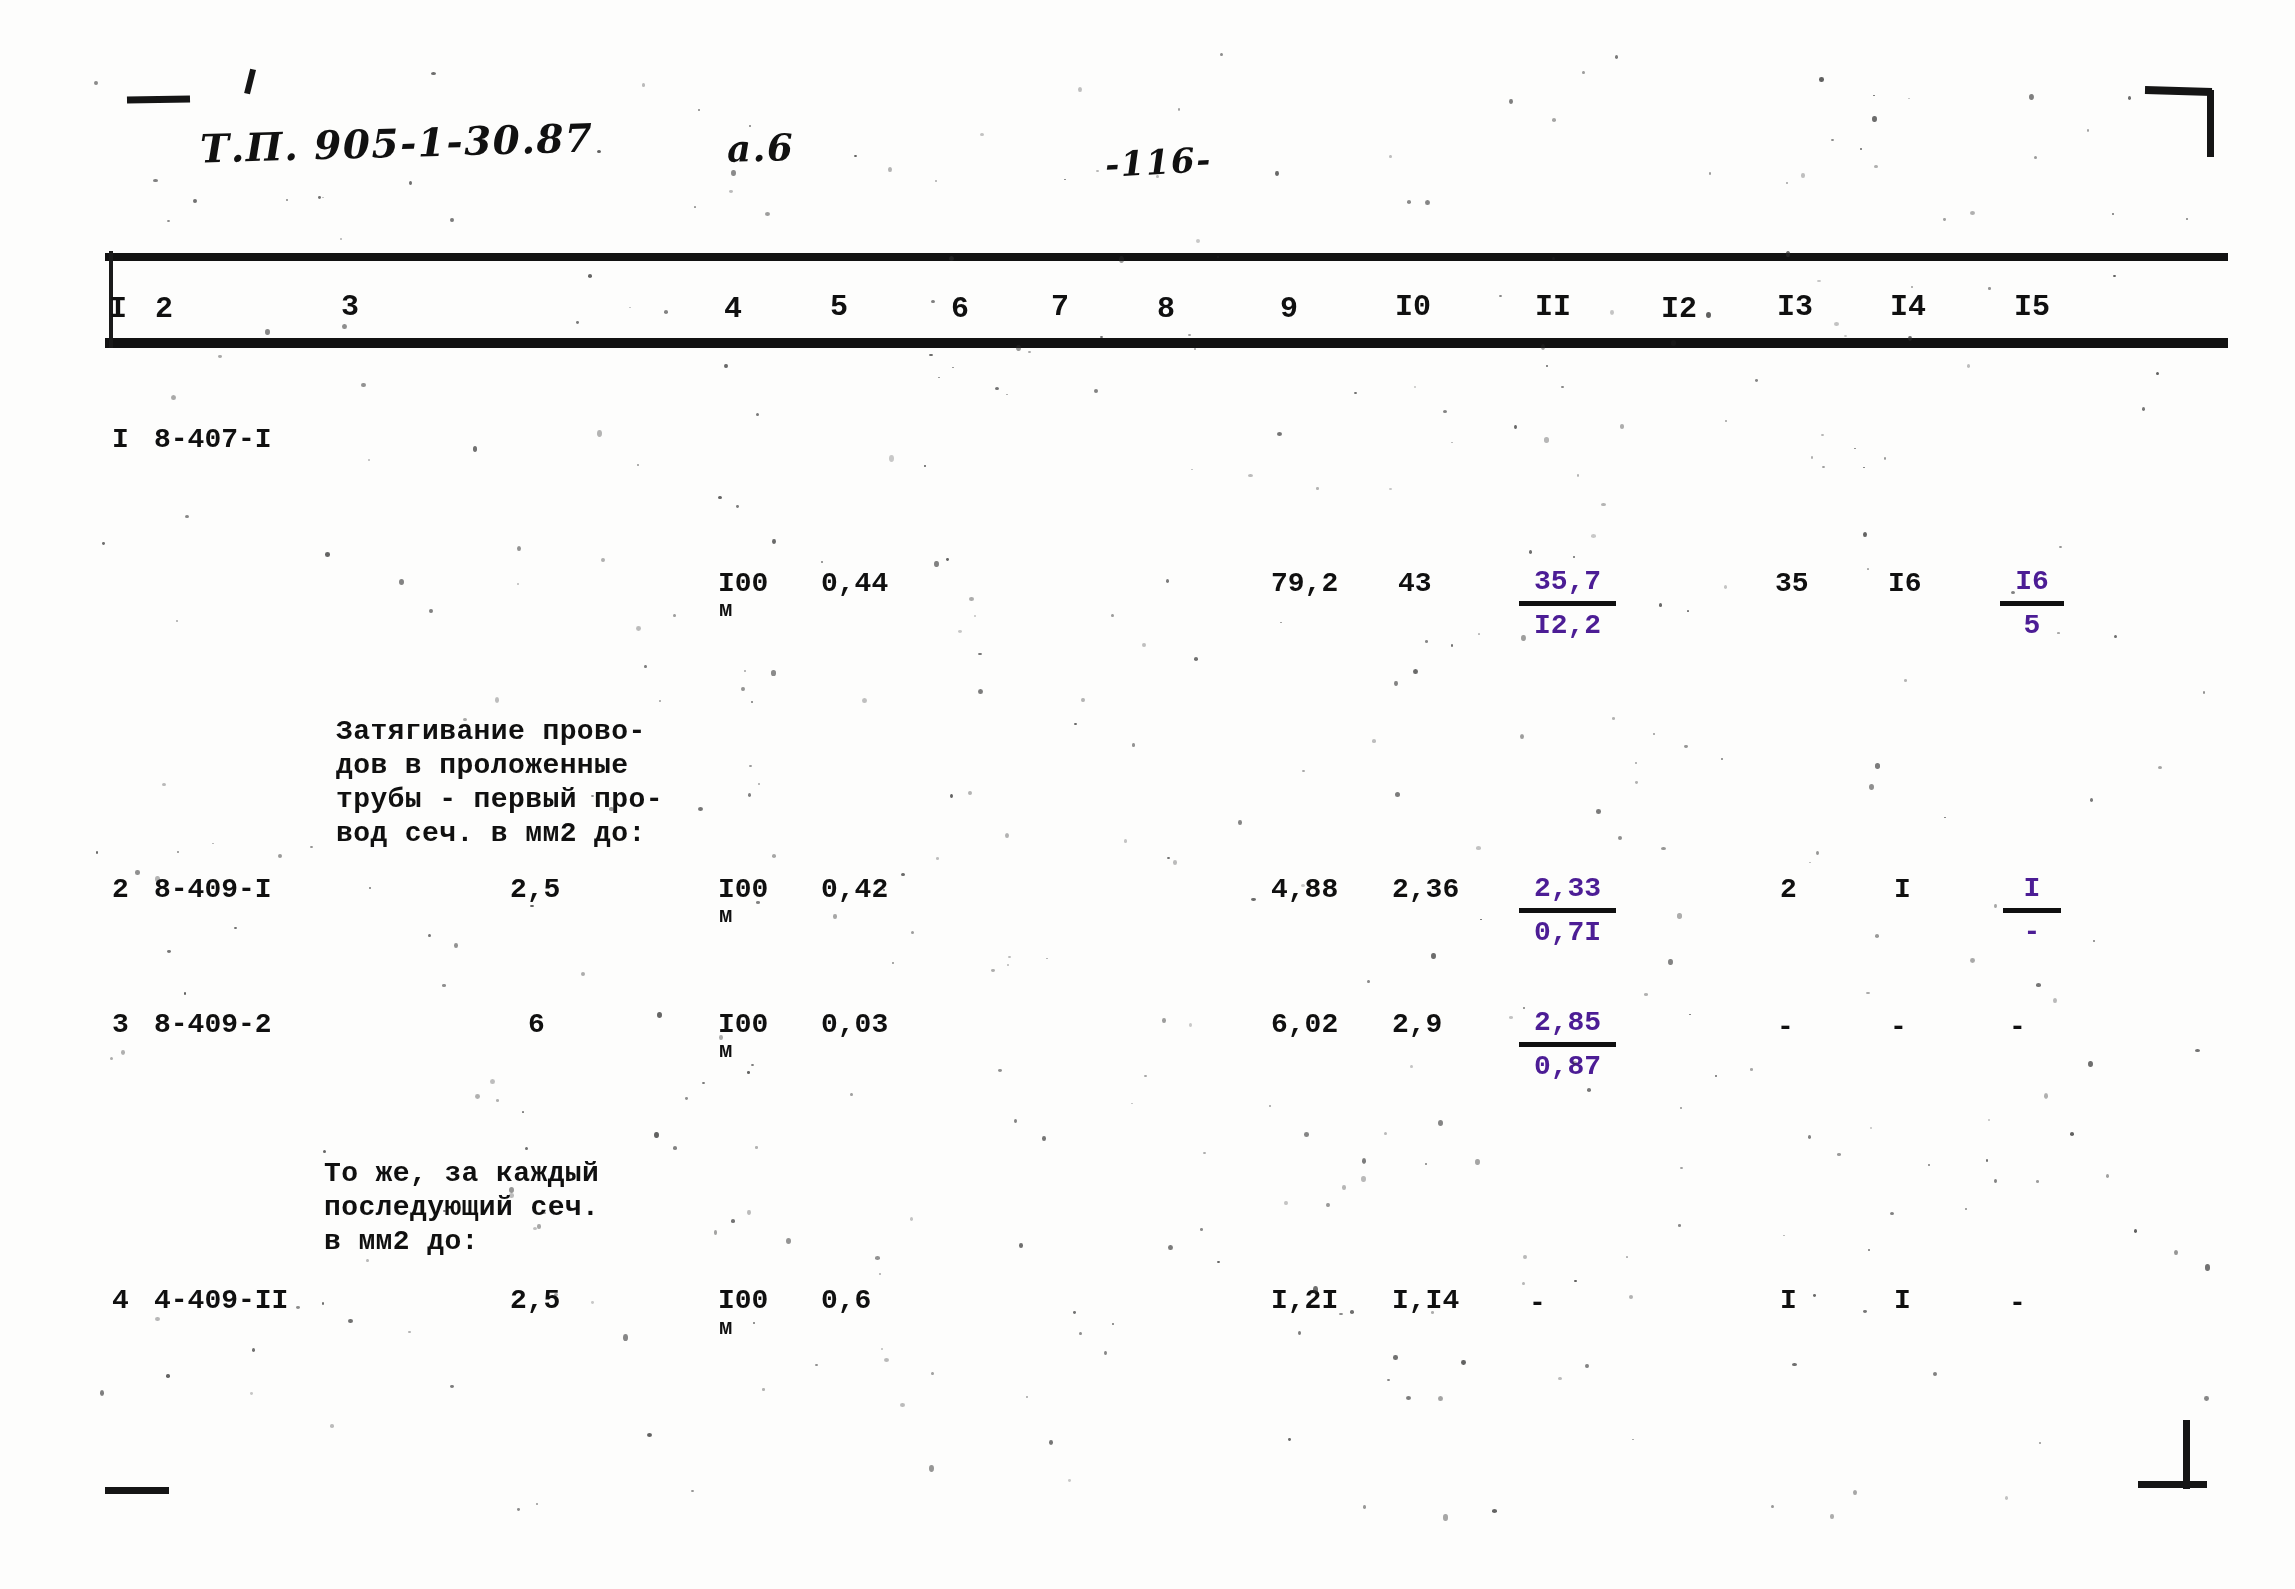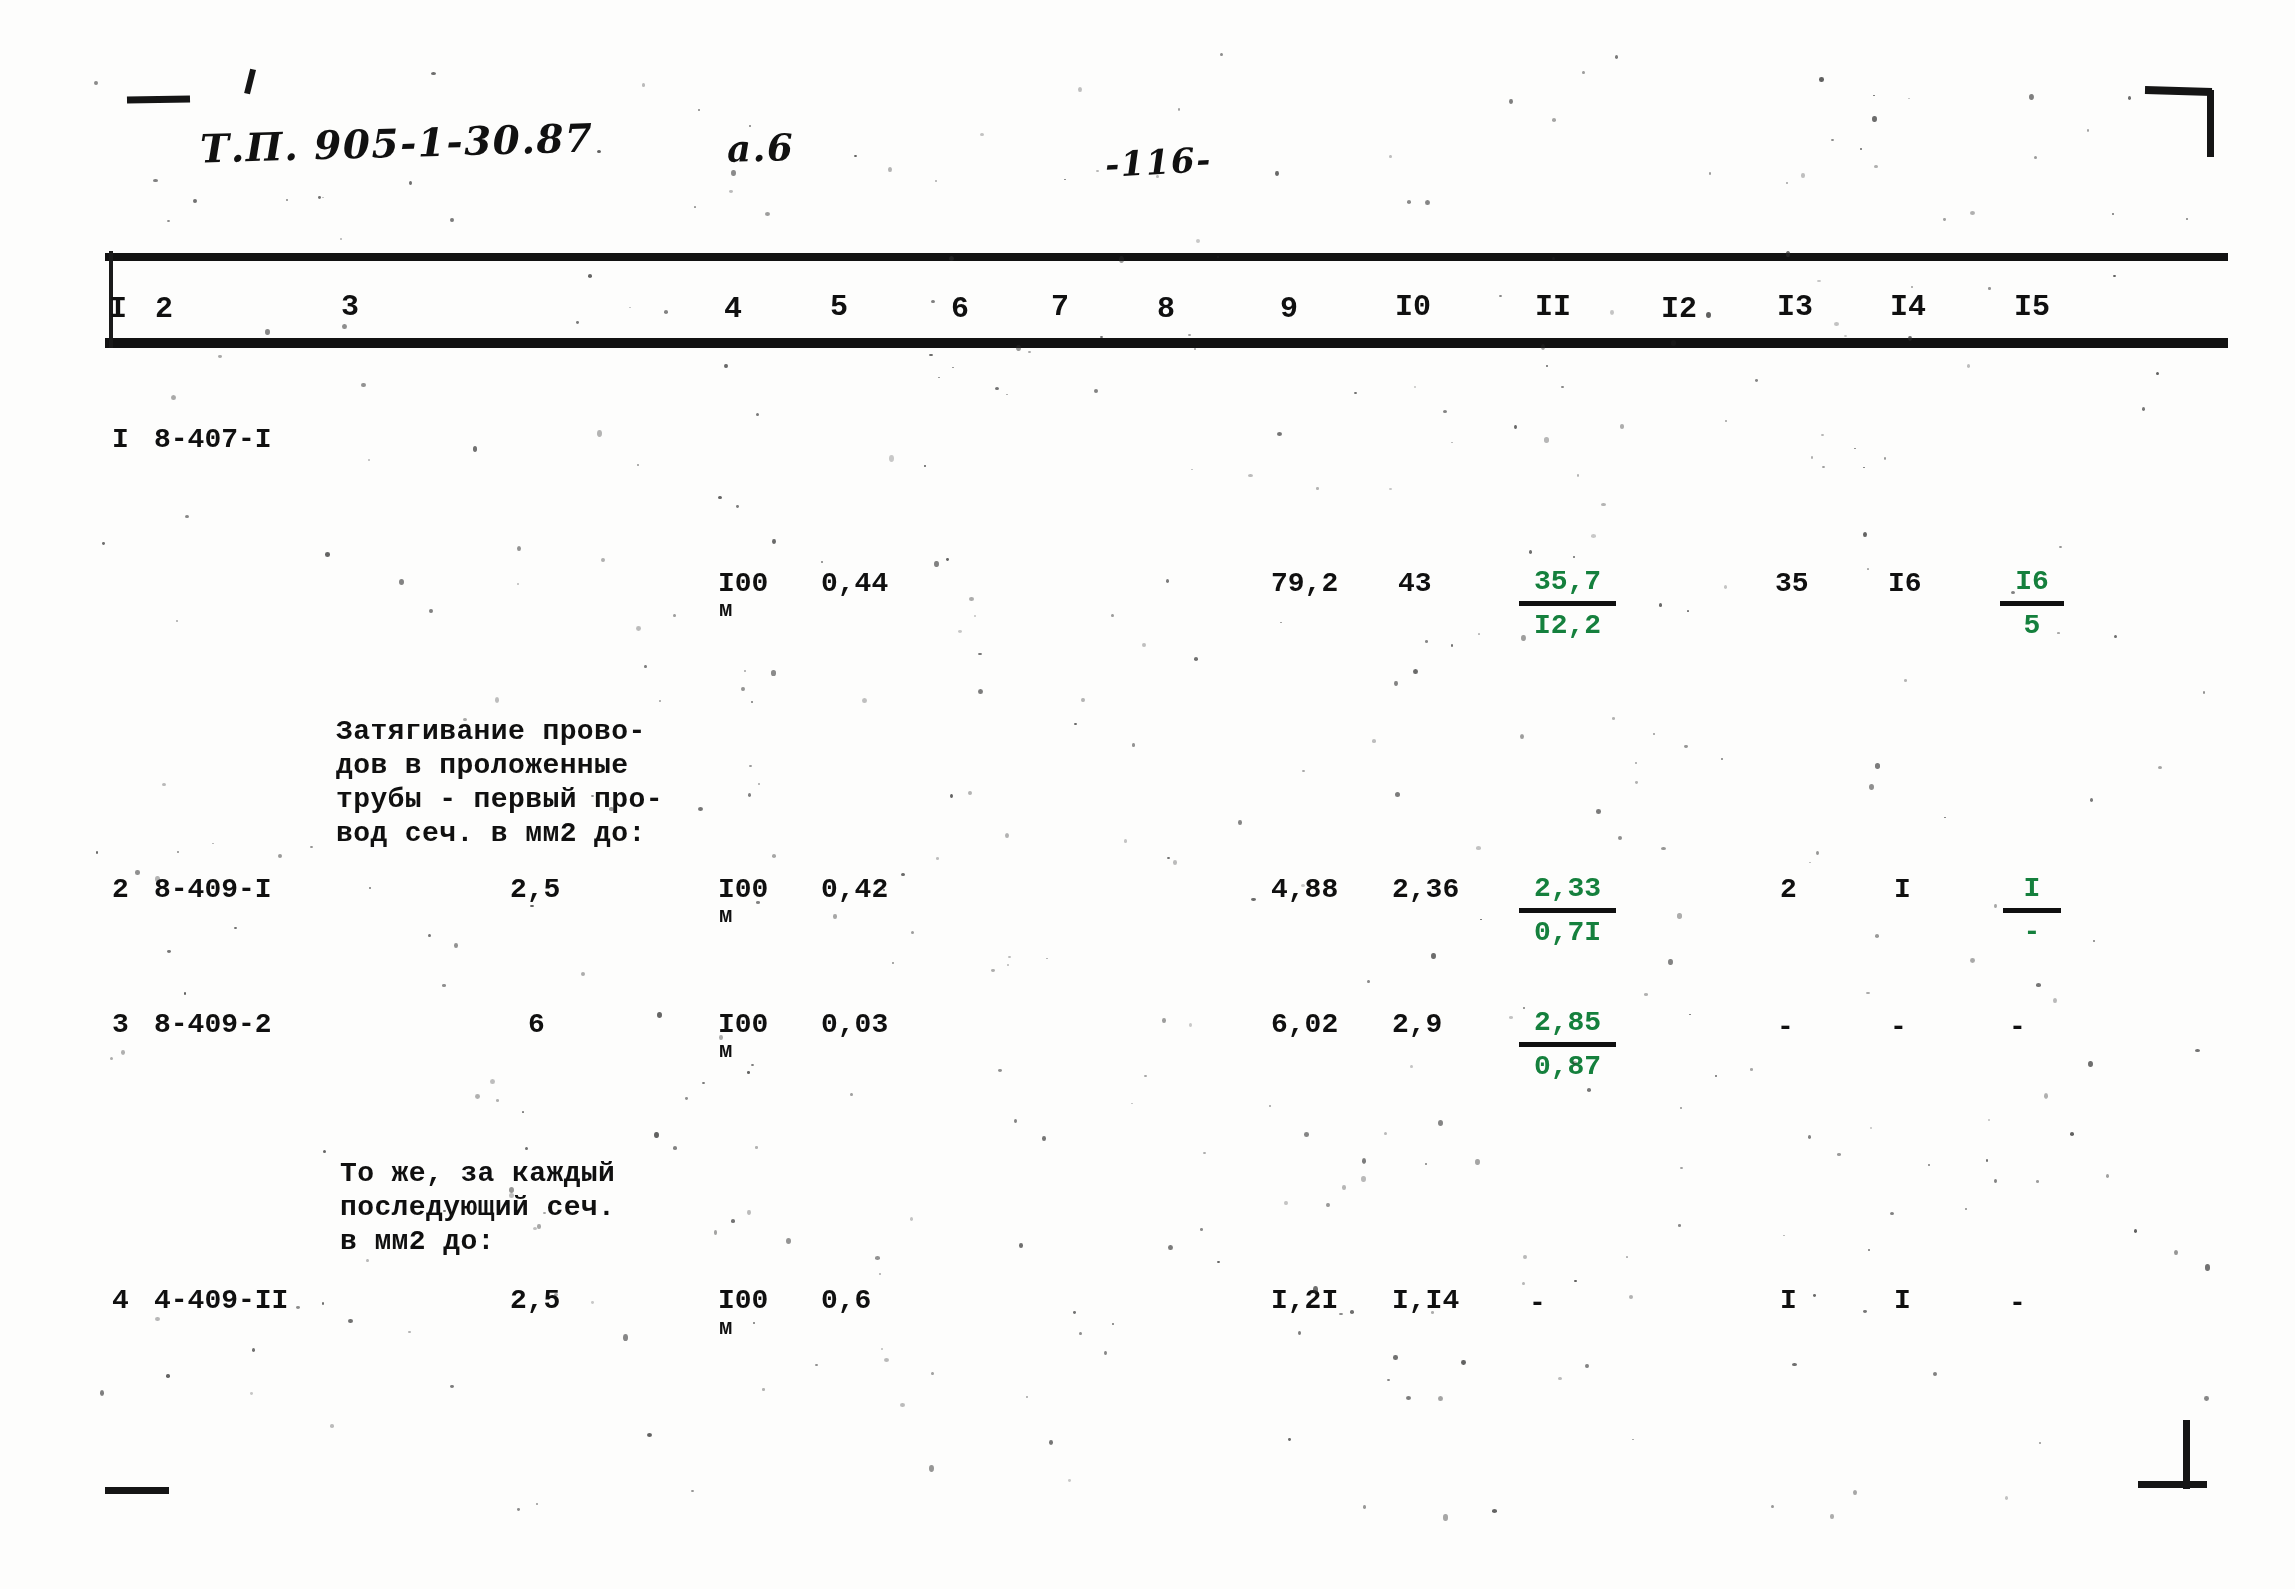--- a/index.html
+++ b/index.html
@@ -111,21 +111,21 @@
   }
 
   
   .frac {
     position: absolute;
     text-align: center;
     font-family: "Liberation Mono", "DejaVu Sans Mono", monospace;
     font-weight: 700;
     font-size: 28px;
     line-height: 34px;
-    color: #15803d;
+    color: #4c1d95;
   }
   .frac .top { display: block; }
   .frac .bar {
     display: block;
     height: 5.2px;
     background: #101010;
     margin: 2.2px 0 3px 0;
   }
   .frac .bot { display: block; }
 
@@ -232,21 +232,21 @@
     <div class="cell" style="left:1392px; top:1008px;">2,9</div>
     <div class="frac" style="left:1519px; top:1006px; width:97px;">
       <span class="top">2,85</span>
       <span class="bar"></span>
       <span class="bot">0,87</span>
     </div>
     <div class="cell dash" style="left:1777px; top:1011px;">-</div>
     <div class="cell dash" style="left:1890px; top:1011px;">-</div>
     <div class="cell dash" style="left:2009px; top:1011px;">-</div>
 
-    <div class="cell desc" style="left:340px; top:1157px;">То же, за каждый
+    <div class="cell desc" style="left:324px; top:1157px;">То же, за каждый
 последующий сеч.
 в мм2 до:</div>
 
     <div class="cell" style="left:112px; top:1284px;">4</div>
     <div class="cell" style="left:154px; top:1284px;">4-409-II</div>
     <div class="cell" style="left:510px; top:1284px;">2,5</div>
     <div class="cell" style="left:718px; top:1284px;">I00</div>
     <div class="cell unit" style="left:719px; top:1316px;">м</div>
     <div class="cell" style="left:821px; top:1284px;">0,6</div>
     <div class="cell" style="left:1271px; top:1284px;">I,2I</div>

